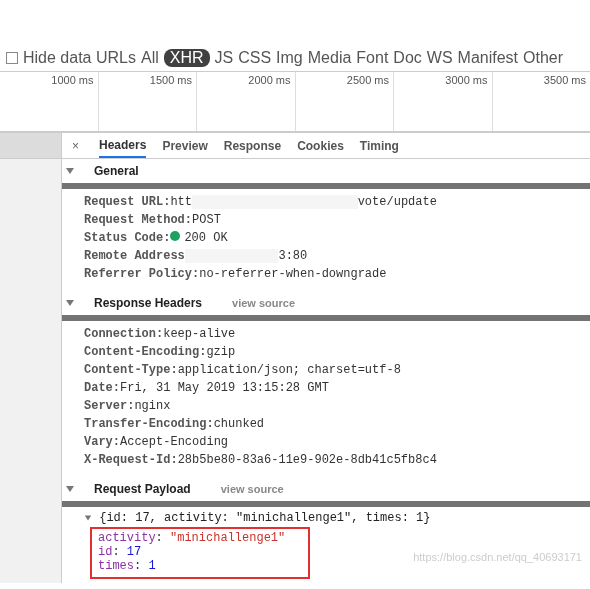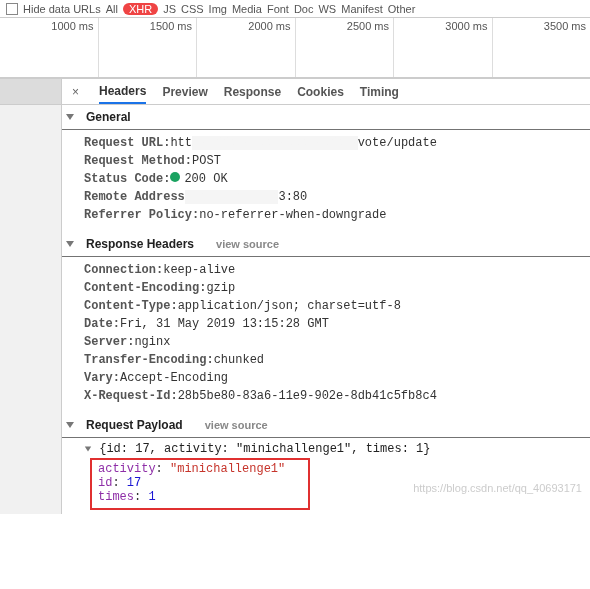--- a/index.html
+++ b/index.html
@@ -14,28 +14,29 @@
   }
   .mono { font-family: Consolas, "Courier New", monospace; }
   
   .filter-bar {
     display: flex;
     align-items: center;
     gap: 5px;
     padding: 2px 6px;
     border-bottom: 1px solid #ccc;
     color: #555;
-    height: 18px;
-    font-size: 11px;
+    height: 28px;
+    font-size: 16px;
     overflow: hidden;
+    margin-top: 44px;
   }
   .filter-bar .chk { width: 12px; height: 12px; border: 1px solid #888; }
   .filter-bar .item { cursor: pointer; }
   .filter-bar .active {
-    background: #ef4444;
+    background: #404040;
     color: #fff;
     border-radius: 8px;
     padding: 0 6px;
   }
   
   .timeline {
     display: flex;
     height: 60px;
     border-bottom: 1px solid #ccc;
     position: relative;
@@ -77,22 +78,22 @@
     color: #555;
   }
   .close-x { color:#666; cursor:pointer; padding:0 4px; }
   .tab { cursor:pointer; padding: 5px 0; font-weight: bold; }
   .tab.active { color:#333; border-bottom: 2px solid #1a73e8; padding-bottom: 4px; }
   
   .section-hdr {
     display: flex;
     align-items: center;
     padding: 5px 4px;
-    border-bottom: 1px solid #737373;
-    gap: 12px;
+    border-bottom: 6px solid #737373;
+    gap: 20px;
     font-weight: bold;
     color: #222;
   }
   .tri {
     width: 0; height: 0;
     border-left: 4px solid transparent;
     border-right: 4px solid transparent;
     border-top: 6px solid #777;
     display: inline-block;
   }

